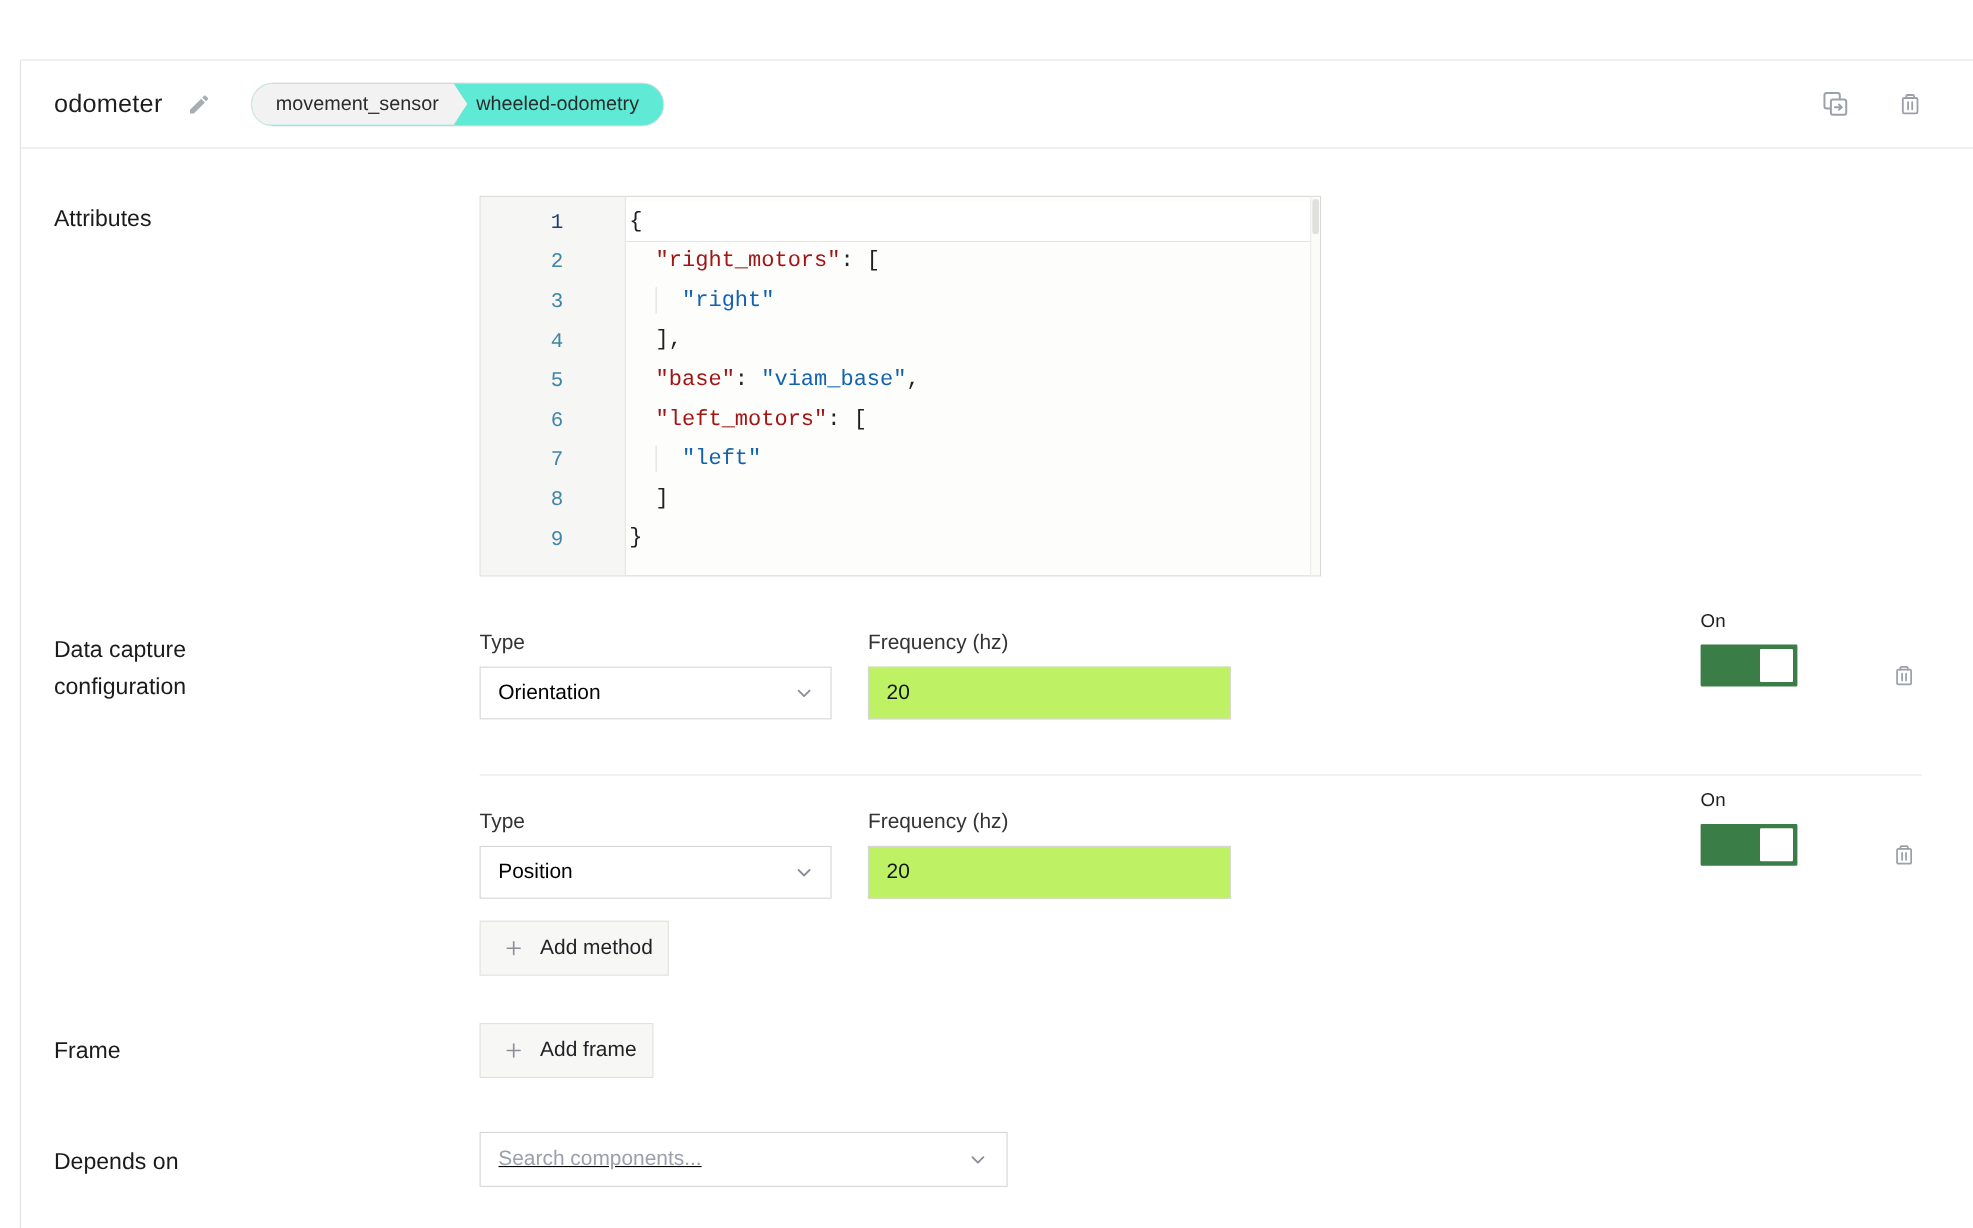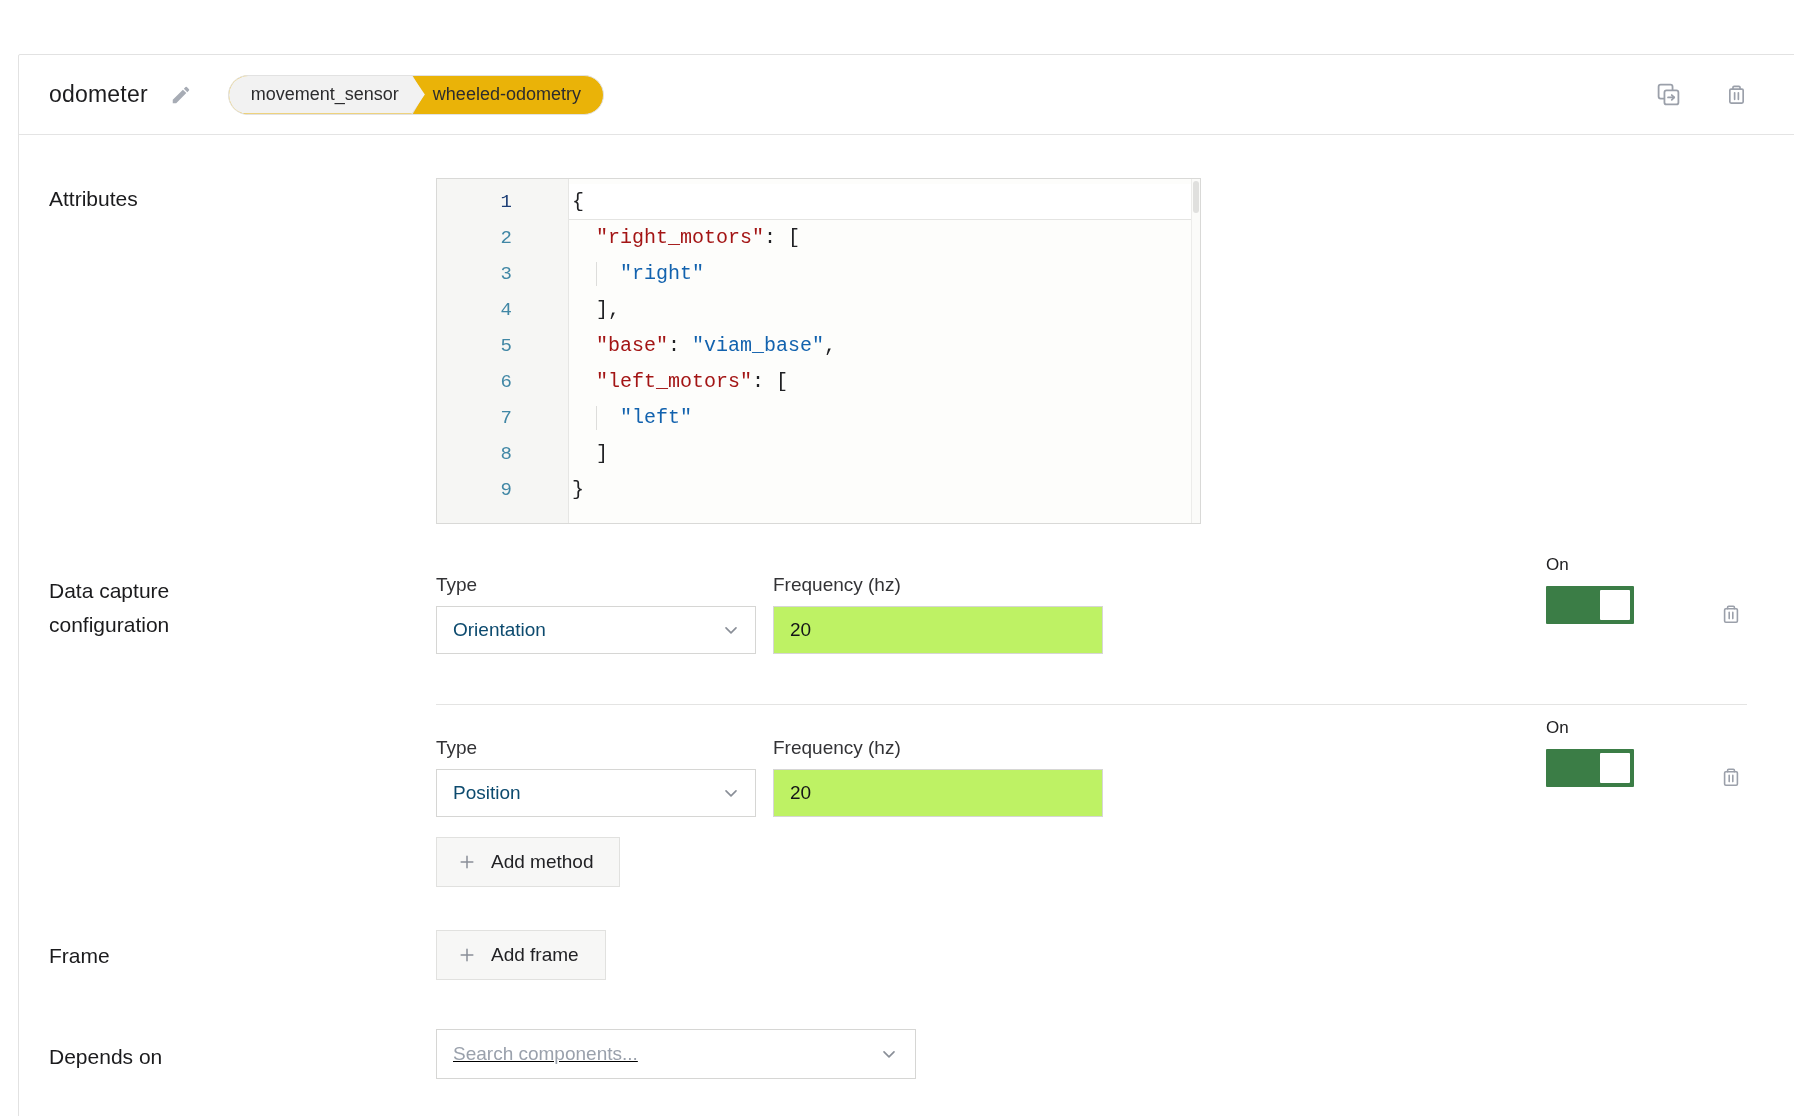--- a/index.html
+++ b/index.html
@@ -9,21 +9,21 @@
   .card { position:absolute; left:18px; top:8px; width:1778px; height:1090px;
           background:#fff; border:1.5px solid #e2e2e2; border-radius:2px;margin-top:46px; }
 
   
   .hdr { height:80px; display:flex; align-items:center; padding:0 46px 0 30px;
          border-bottom:1px solid #e4e4e4; }
   .hdr-title { font-size:23px; font-weight:500; color:#1d1d1f; letter-spacing:.2px; }
   .icon-btn { background:none; border:none; cursor:pointer; display:flex; align-items:center; justify-content:center; padding:0; }
   .pencil-btn { margin-left:22px; }
   .crumb { display:flex; align-items:stretch; height:40px; border:1px solid #e2e2e2;
-           border-radius:9999px; margin-left:36px; overflow:hidden; background:#eab308; }
+           border-radius:9999px; margin-left:36px; overflow:hidden; background:#5eead4; }
   .crumb-seg1 { background:#f2f2f2; display:flex; align-items:center; padding:0 26px 0 22px;
                 clip-path:polygon(0 0, calc(100% - 13px) 0, 100% 50%, calc(100% - 13px) 100%, 0 100%); }
   .crumb-sep { margin-left:-14px; display:flex; align-items:center; }
   .crumb-seg2 { display:flex; align-items:center; padding:0 22px 0 8px; }
   .crumb-txt { font-size:18px; color:#2c2c2e; }
   .hdr-spacer { flex:1; }
   .hdr-actions { display:flex; align-items:center; gap:42px; }
 
   
   .row { display:grid; grid-template-columns:387px 1fr; padding:0 48px 0 30px; align-items:start; }
@@ -47,36 +47,36 @@
   .guide { display:inline-block; width:0; border-left:1px solid #dddddb; height:24px;
            vertical-align:middle; margin-right:-1px; }
   .ed-scrollbar { position:absolute; top:0; right:0; width:9px; height:100%;
                   border-left:1px solid #ececea; background:#fbfbf9; }
   .ed-thumb { position:absolute; top:2px; right:1px; width:6px; height:32px; background:#e0e0de; border-radius:3px; }
 
   
   .row-capture { margin-top:50px; }
   .cap-label { max-width:210px; }
   .cap-row { position:relative; }
-  .cap-fields { display:flex; gap:17px; }
+  .cap-fields { display:flex; gap:33px; }
   .field-label { font-size:19px; color:#333336; margin-bottom:10px; }
   .select-box { width:320px; height:48px; border:1px solid #d6d6d4; background:#fff;
                 display:flex; align-items:center; padding:0 14px 0 16px; cursor:pointer; }
-  .select-box .sel-text { flex:1; font-size:19px; color:#0c4a6e; }
+  .select-box .sel-text { flex:1; font-size:19px; color:#000000; }
   .text-input { width:330px; height:48px; border:1px solid #d6d6d4; background:#bef264;
                 font-size:19px; color:#151517; padding:0 16px; font-family:"Liberation Sans",sans-serif; outline:none; }
   .cap-extra { position:absolute; left:1110px; top:-19px; }
   .toggle-label { font-size:17px; color:#202022; margin-bottom:11px; }
   .toggle { position:relative; width:88px; height:38px; background:#3b7d46; cursor:pointer; border-radius:1px; }
   .toggle .knob { position:absolute; right:4px; top:4px; width:30px; height:30px; background:#fff; border-radius:1px; }
   .cap-trash { position:absolute; left:1283px; top:28px; }
   .cap-divider { height:1px; background:#e4e4e3; margin:50px 0 32px 0; }
 
   .ghost-btn { margin-top:20px; height:50px; display:inline-flex; align-items:center; gap:14px;
-               padding:0 26px 0 20px; background:#f7f7f6; border:1px solid #e1e1df; cursor:pointer;
+               padding:0 14px 0 20px; background:#f7f7f6; border:1px solid #e1e1df; cursor:pointer;
                font-size:19px; color:#222225; font-family:"Liberation Sans",sans-serif; }
   .ghost-btn.no-mt { margin-top:0; }
 
   
   .row-frame { margin-top:43px; }
   .row-frame .sec-label { padding-top:9px; }
   .row-depends { margin-top:49px; }
   .row-depends .sec-label { padding-top:11px; }
   .search-select { width:480px; height:50px; border:1px solid #d6d6d4; background:#fff;
                    display:flex; align-items:center; padding:0 16px;text-decoration:underline; }

